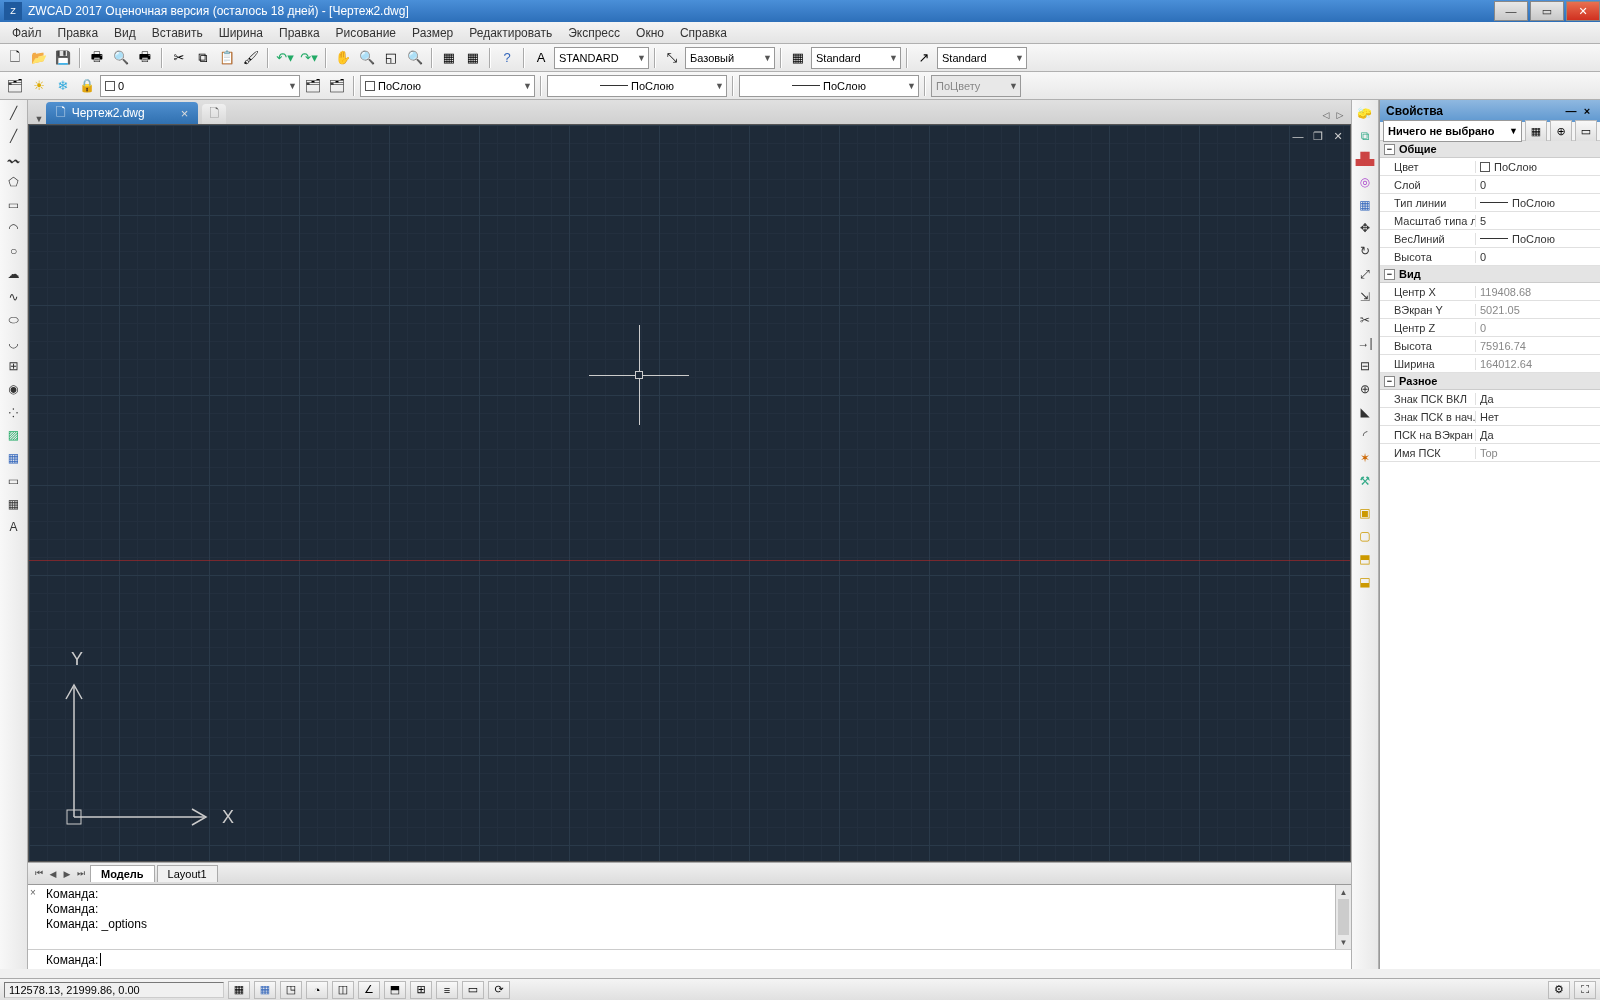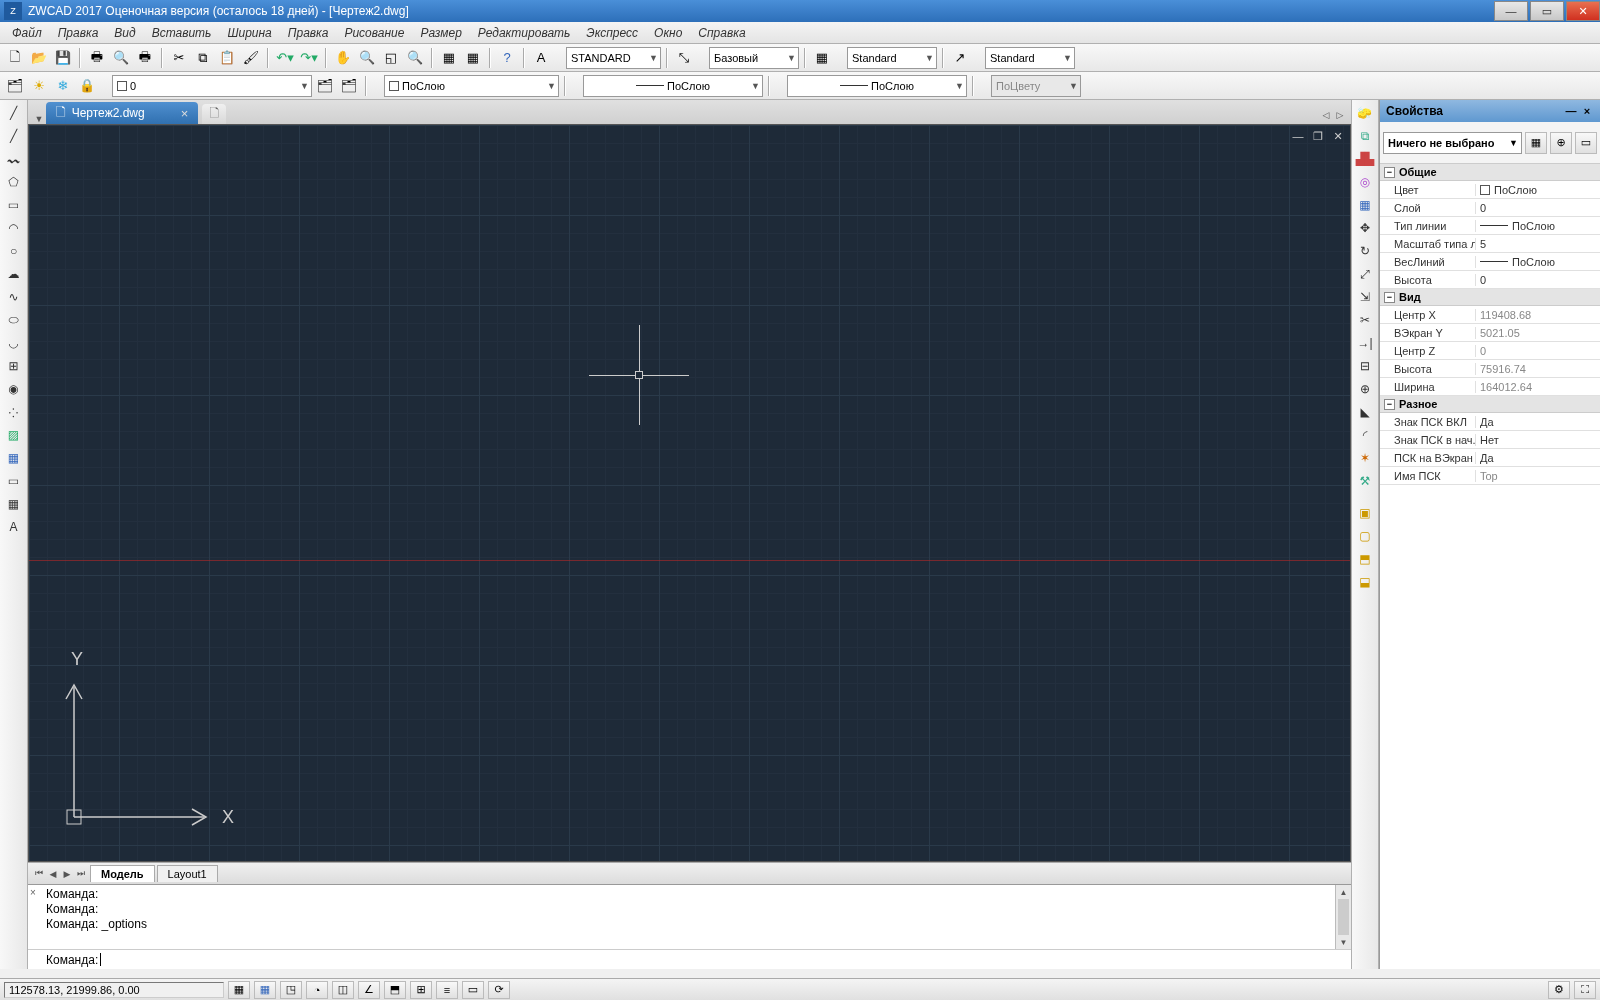--- a/index.html
+++ b/index.html
@@ -7,28 +7,28 @@
 
 
 .titlebar { height: 22px; background: linear-gradient(#4a8fd8, #2d6fb9); display: flex; align-items: center; color: white; font-size: 12px; }
 .titlebar .icon { width: 18px; height: 18px; background: #1f5a9e; margin: 0 4px; display: inline-flex; align-items: center; justify-content: center; font-size: 9px; color: #fff; }
 .titlebar .title { flex: 1; padding-left: 2px; }
 .titlebar .winbtns { display: flex; }
 .titlebar .winbtn { width: 34px; height: 20px; background: linear-gradient(#e8e8e8,#c8c8c8); border: 1px solid #888; margin-left: 2px; display: flex; align-items: center; justify-content: center; color: #333; font-size: 11px; }
 .titlebar .winbtn.close { background: linear-gradient(#e87050,#d03020); color: white; }
 
 
-.menubar { height: 22px; background: linear-gradient(#f4f4f4,#e4e4e4); border-bottom: 1px solid #b0b0b0; display: flex; align-items: center; padding: 0 4px; font-style: italic; }
+.menubar { height: 22px; background: linear-gradient(#f4f4f4,#e4e4e4); border-bottom: 1px solid #b0b0b0; display: flex; align-items: center; padding: 0 4px; }
 .menubar .item { padding: 3px 8px; color: #333; }
 
 
 .toolbar { height: 28px; background: linear-gradient(#f8f8f8,#e8e8e8); border-bottom: 1px solid #b0b0b0; display: flex; align-items: center; padding: 0 4px; gap: 2px; }
 .tb-btn { width: 22px; height: 22px; border: 1px solid transparent; display: flex; align-items: center; justify-content: center; font-size: 13px; cursor: pointer; }
 .tb-sep { width: 2px; height: 20px; border-left: 1px solid #aaa; border-right: 1px solid #fff; margin: 0 3px; }
-.tb-combo { height: 22px; border: 1px solid #999; background: white; display: flex; align-items: center; padding: 0 4px; font-size: 11px; position: relative; margin-left: 12px; }
+.tb-combo { height: 22px; border: 1px solid #999; background: white; display: flex; align-items: center; padding: 0 4px; font-size: 11px; position: relative; }
 .tb-combo .arrow { position: absolute; right: 2px; font-size: 9px; color: #555; }
 .tb-combo.dis { background: #e8e8e8; color: #888; }
 
 
 .main { display: flex; height: 869px; }
 
 
 .vtoolbar-left { width: 28px; background: linear-gradient(to right,#f8f8f8,#e8e8e8); border-right: 1px solid #b0b0b0; display: flex; flex-direction: column; align-items: center; padding-top: 2px; gap: 1px; }
 .vtb-btn { width: 22px; height: 22px; display: flex; align-items: center; justify-content: center; font-size: 12px; color: #333; cursor: pointer; }
 
@@ -76,21 +76,21 @@
 
 
 .vtoolbar-right { width: 28px; background: linear-gradient(to right,#f8f8f8,#e8e8e8); border-left: 1px solid #b0b0b0; border-right: 1px solid #b0b0b0; display: flex; flex-direction: column; align-items: center; padding-top: 2px; gap: 1px; }
 .vtoolbar-right .spacer { height: 8px; }
 
 
 .props { width: 221px; background: #f4f4f4; border-left: 1px solid #999; display: flex; flex-direction: column; }
 .props-title { height: 22px; background: linear-gradient(#8fb8e0,#5f98d0); color: #000; display: flex; align-items: center; padding: 0 6px; font-size: 12px; font-weight: bold; }
 .props-title .sp { flex: 1; }
 .props-title .btn { width: 14px; text-align: center; font-size: 11px; margin-left: 2px; }
-.props-head { height: 42px; display: flex; align-items: center; padding: 3px; gap: 3px; border-bottom: 1px solid #ccc; }
+.props-head { height: 19px; display: flex; align-items: center; padding: 3px; gap: 3px; border-bottom: 1px solid #ccc; }
 .props-head .sel { flex: 1; border: 1px solid #999; background: white; height: 22px; display: flex; align-items: center; padding: 0 4px; font-size: 11px; font-weight: bold; position: relative; }
 .props-head .sel .arrow { position:absolute; right:3px; font-size:9px; }
 .props-head .ibtn { width: 22px; height: 22px; border: 1px solid #bbb; background: linear-gradient(#f8f8f8,#e0e0e0); display:flex; align-items:center; justify-content:center; font-size:11px; }
 .props-body { flex: 1; overflow: auto; background: white; font-size: 11px; }
 .props-cat { background: #e4e4e4; padding: 2px 4px; font-weight: bold; border-bottom: 1px solid #ccc; display:flex; align-items:center; gap:4px; }
 .props-cat .toggle { width: 11px; height: 11px; border: 1px solid #888; background: white; display: inline-flex; align-items:center; justify-content:center; font-size:9px; line-height:1; }
 .props-row { display: flex; border-bottom: 1px solid #e0e0e0; height: 18px; align-items: center; }
 .props-row .k { width: 95px; padding-left: 14px; color: #333; overflow: hidden; white-space: nowrap; }
 .props-row .v { flex: 1; padding-left: 4px; border-left: 1px solid #e0e0e0; color: #333; display:flex; align-items:center; gap:4px; }
 .props-row .v.ro { color: #888; }

